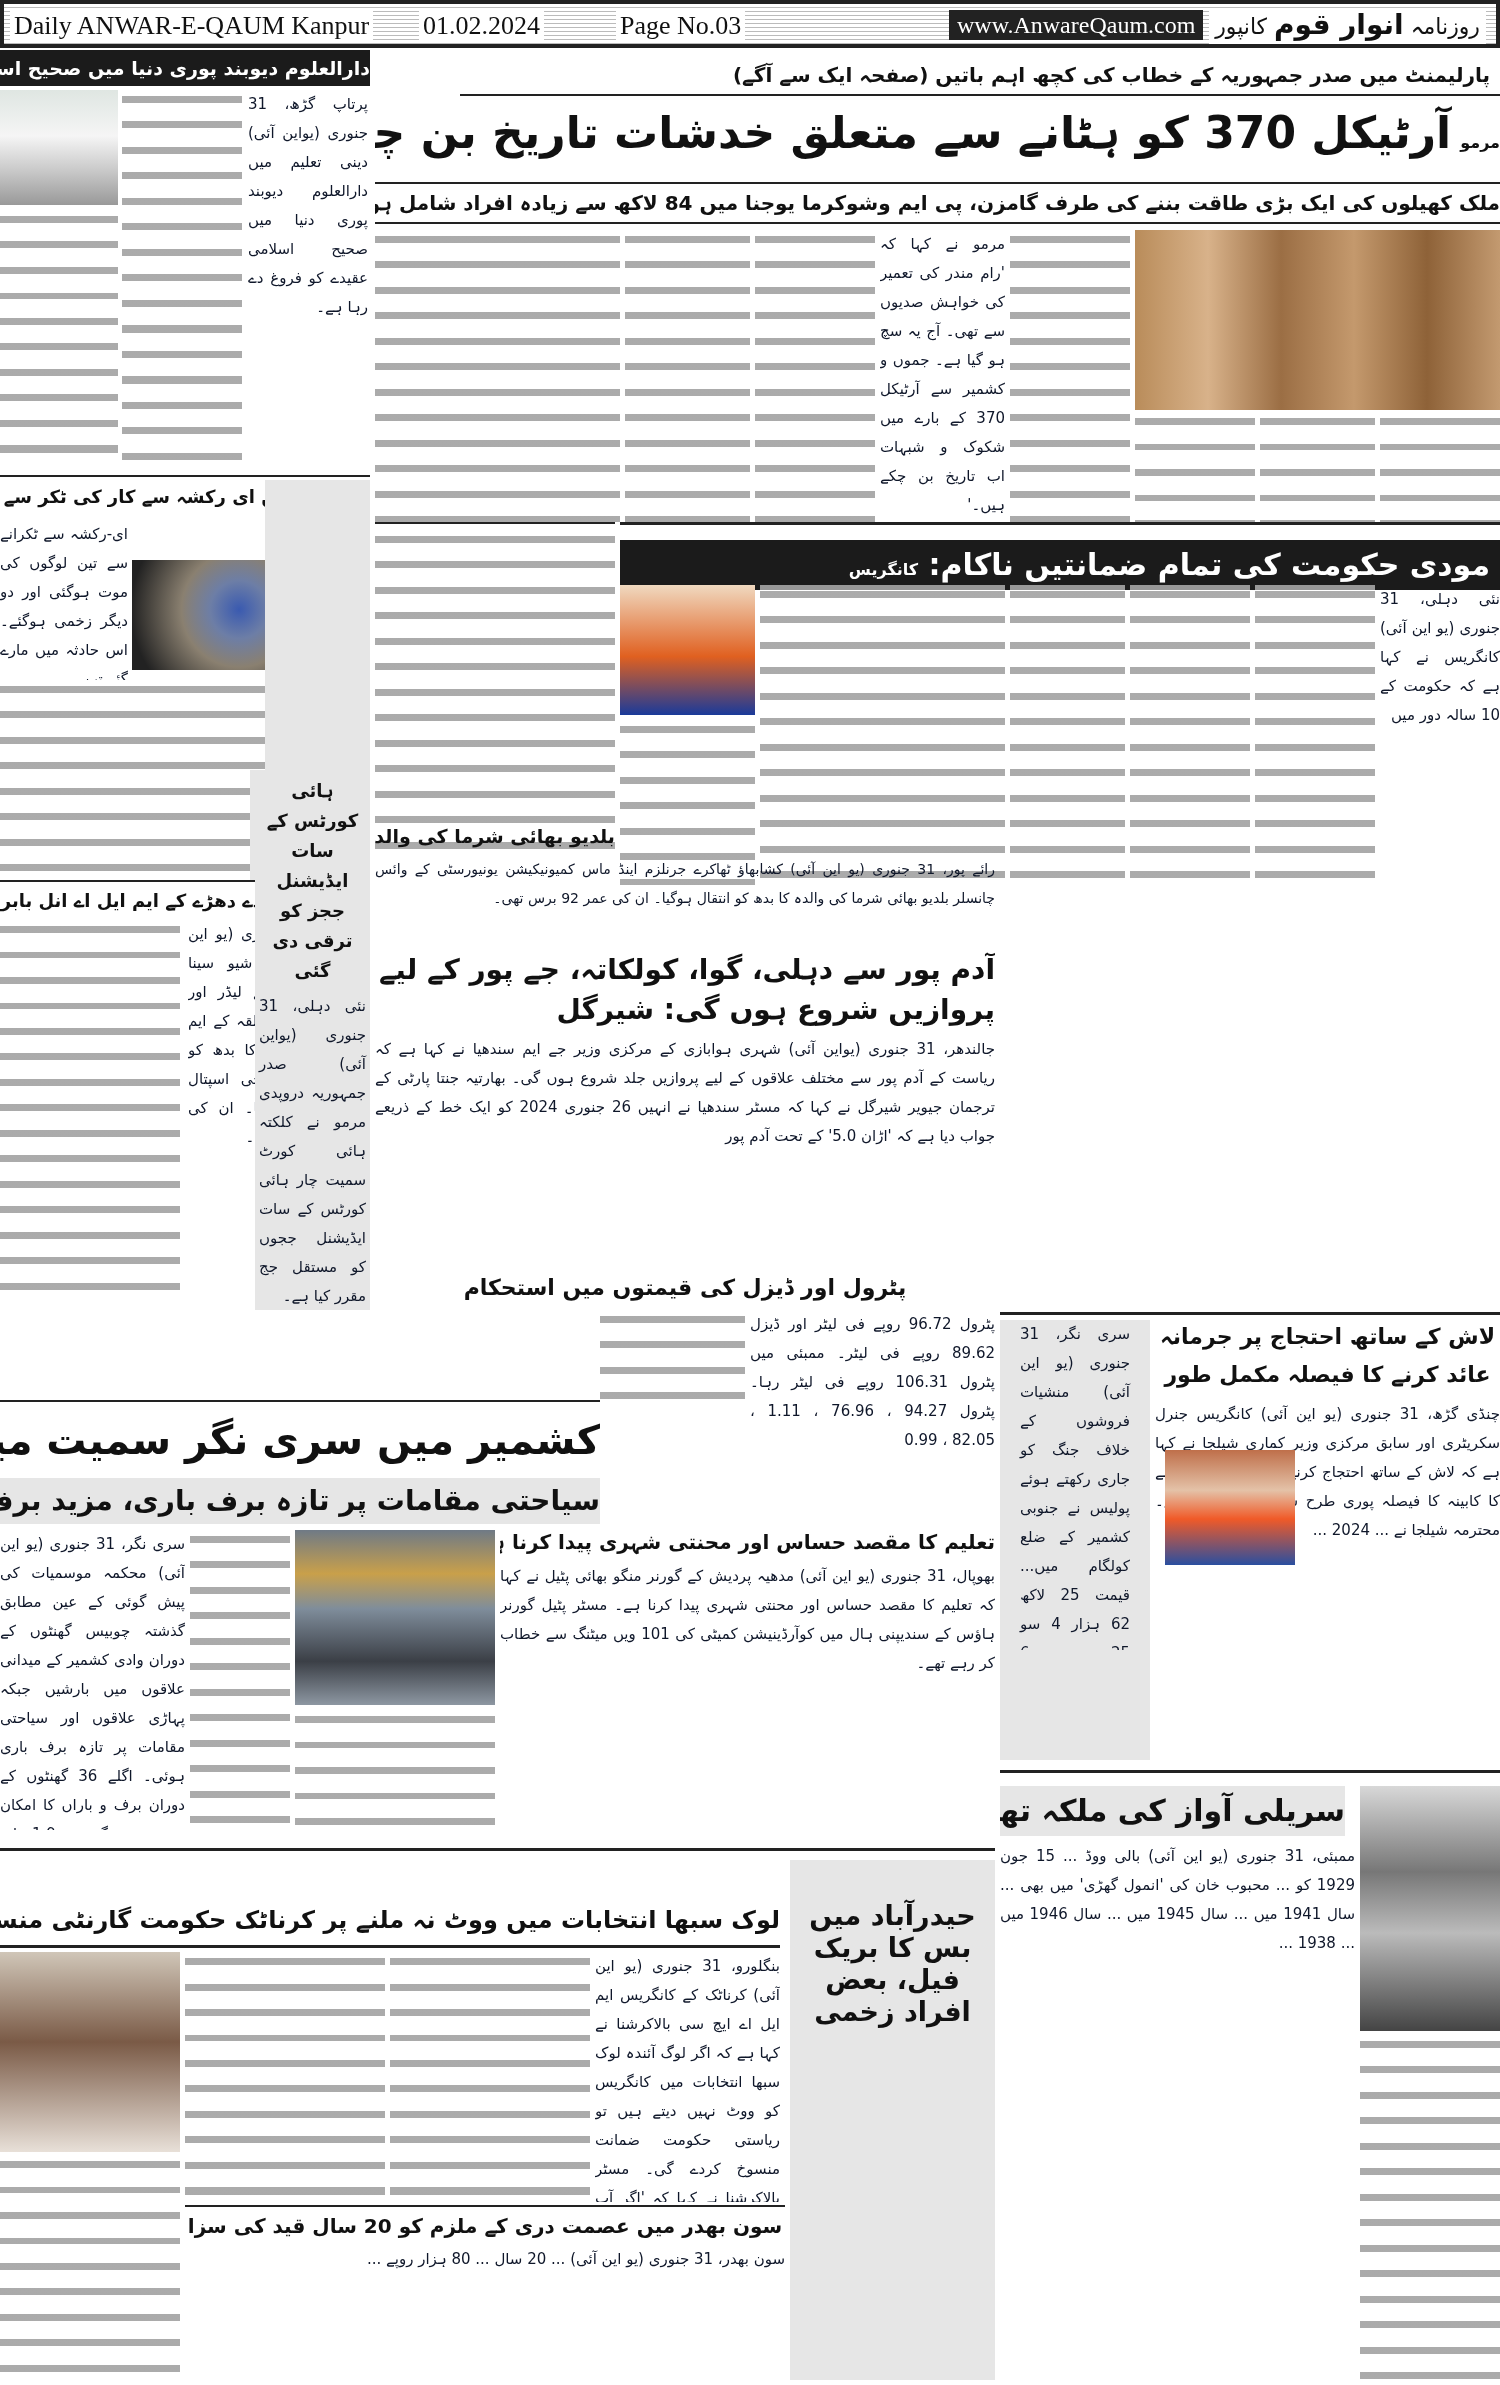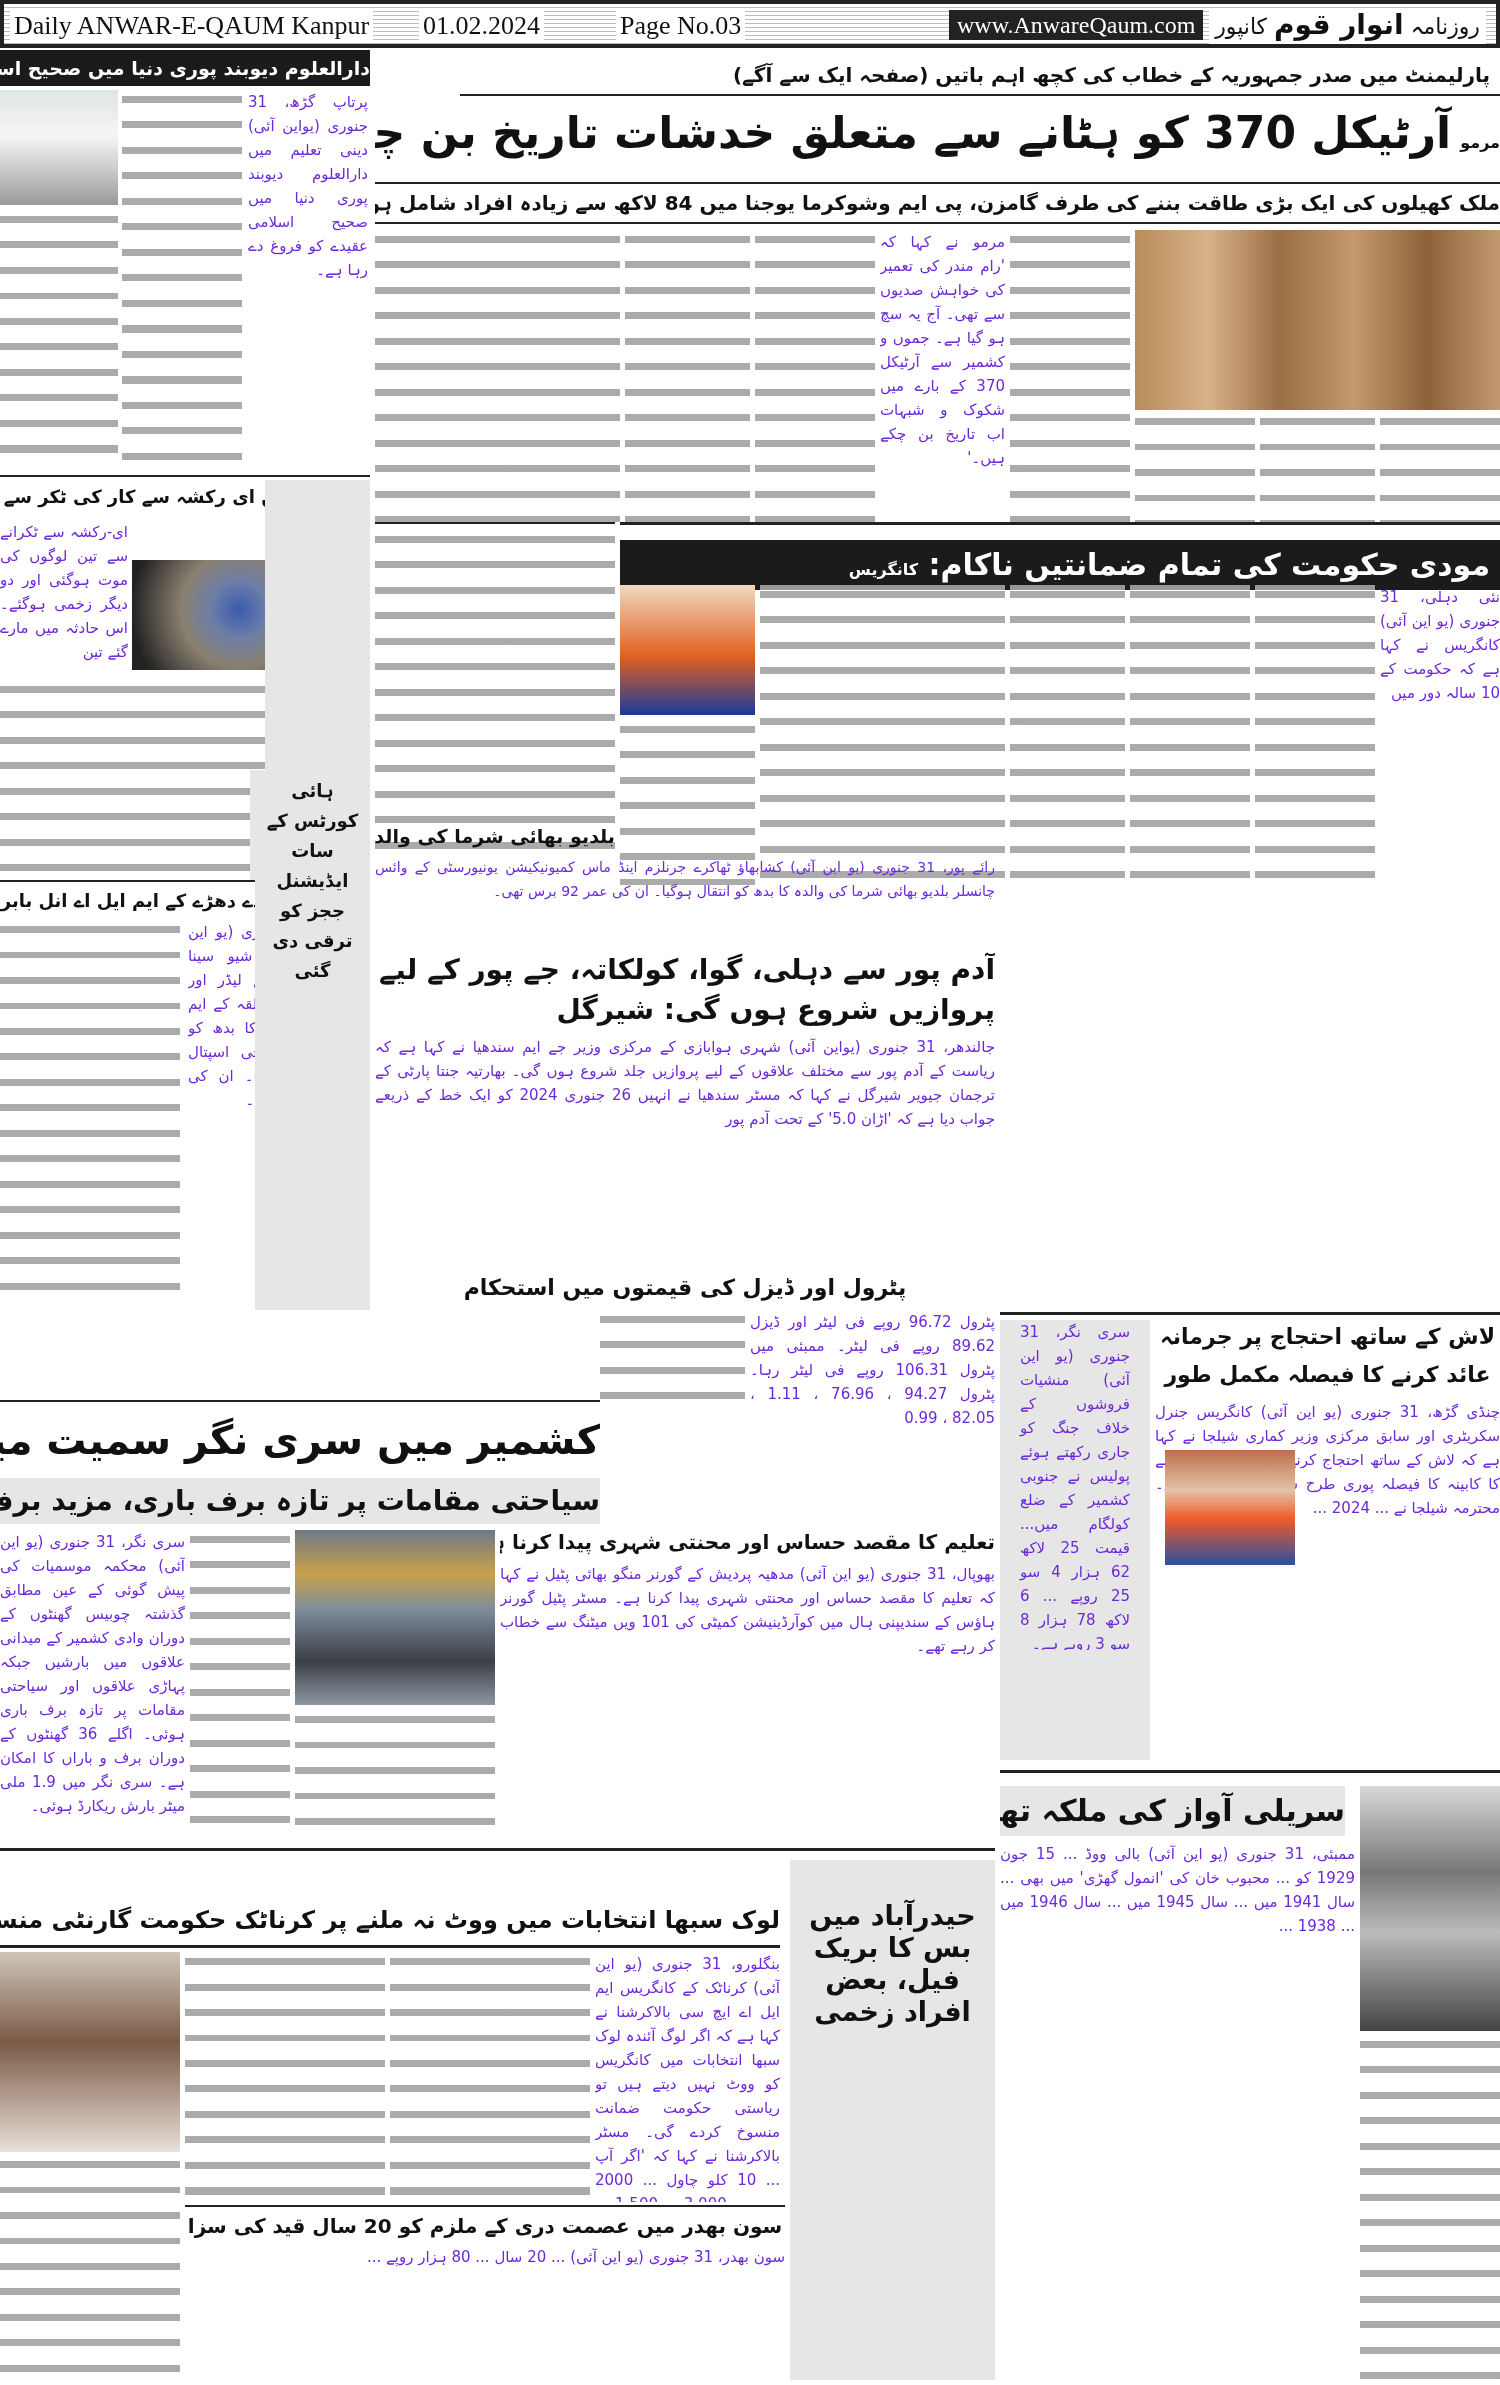--- a/index.html
+++ b/index.html
@@ -6,21 +6,21 @@
 body{width:1500px;height:2385px;background:#fff;font-family:"DejaVu Sans",sans-serif;color:#111;position:relative;overflow:hidden}
 .abs{position:absolute}
 .masthead{left:0;top:0;width:1500px;height:48px;border:4px solid #222;background:repeating-linear-gradient(#fff 0 3px,#bbb 3px 4px)}
 .mh-text{position:absolute;top:6px;background:#fff;font-family:"Liberation Serif",serif;font-size:26px;padding:0 4px;line-height:32px}
 .mh-url{position:absolute;top:6px;left:945px;background:#222;color:#fff;font-family:"Liberation Serif",serif;font-size:24px;padding:0 8px;line-height:30px}
 .mh-urdu{position:absolute;top:4px;right:10px;background:#fff;font-size:22px;line-height:34px;padding:0 6px;direction:rtl}
 .mh-urdu b{font-size:28px}
 .rtl{direction:rtl;text-align:right}
 .hl-black{background:#1b1b1b;color:#fff;font-weight:bold;direction:rtl;text-align:center;overflow:hidden;white-space:nowrap}
 .hl{font-weight:bold;direction:rtl;text-align:center;white-space:nowrap;overflow:hidden}
-.col{direction:rtl;text-align:justify;font-size:15px;line-height:24px;color:#6d28d9;overflow:hidden}
+.col{direction:rtl;text-align:justify;font-size:15px;line-height:29px;color:#0f172a;overflow:hidden}
 .filler{display:block;height:100%;background:repeating-linear-gradient(#fff 0 6px,#666 6px 13px,#fff 13px 25.5px);opacity:.55}
 .gray{background:#e6e6e6}
 .rule{background:#222}
 .photo{overflow:hidden}
 .p-parl{background:linear-gradient(90deg,#b98c5a 0,#d8b28a 20%,#9b6e44 40%,#c4996d 60%,#8e6238 80%,#c39a70 100%)}
 .p-crash{background:radial-gradient(circle at 45% 45%,#3a5ab0 0,#6d7ea6 20%,#8a8070 40%,#222 75%)}
 .p-mp{background:linear-gradient(180deg,#f0d9c0 0,#e06020 55%,#1a3a9a 100%)}
 .p-rain{background:linear-gradient(180deg,#6f7a86 0,#c9a04a 25%,#7f8d9b 45%,#3b3f46 75%,#8d97a2 100%)}
 .p-woman{background:linear-gradient(180deg,#bf6f4a 0,#e4c2a8 35%,#f05a28 60%,#2a4fa0 100%)}
 .p-soraya{background:linear-gradient(180deg,#d8d8d8 0,#777 35%,#bbb 60%,#444 100%)}
@@ -108,20 +108,21 @@
   </div>
 
 <div class="abs gray" style="left:265px;top:480px;width:105px;height:400px"></div>
 <div class="abs gray" style="left:250px;top:770px;width:120px;height:110px"></div>
 <div class="abs gray" style="left:250px;top:770px;width:120px;height:0"></div>
 <div class="abs gray" style="left:250px;top:770px;width:0;height:0"></div>
 <div class="abs gray" style="left:372px;top:770px;width:0;height:0"></div>
 
 <div class="abs gray" style="left:255px;top:770px;width:115px;height:540px">
   <div class="hl" style="white-space:normal;font-size:18px;line-height:30px;padding:6px 4px">ہائی کورٹس کے سات ایڈیشنل ججز کو ترقی دی گئی</div>
+  <div class="col" style="padding:0 4px;height:440px">نئی دہلی، 31 جنوری (یواین آئی) صدر جمہوریہ دروپدی مرمو نے کلکتہ ہائی کورٹ سمیت چار ہائی کورٹس کے سات ایڈیشنل ججوں کو مستقل جج مقرر کیا ہے۔</div>
 </div>
 
 <div class="abs rule" style="left:620px;top:522px;width:880px;height:3px"></div>
 <div class="abs hl-black" style="left:620px;top:540px;width:880px;height:50px;font-size:30px;line-height:50px;text-align:right;padding-right:10px">
   <span>مودی حکومت کی تمام ضمانتیں ناکام:</span>
   <span style="font-size:16px">کانگریس</span>
 </div>
 <div class="abs col" style="left:1380px;top:585px;width:120px;height:300px">نئی دہلی، 31 جنوری (یو این آئی) کانگریس نے کہا ہے کہ حکومت کے 10 سالہ دور میں</div>
 <div class="abs col" style="left:1255px;top:585px;width:120px;height:300px">
     <span class="filler"></span>

